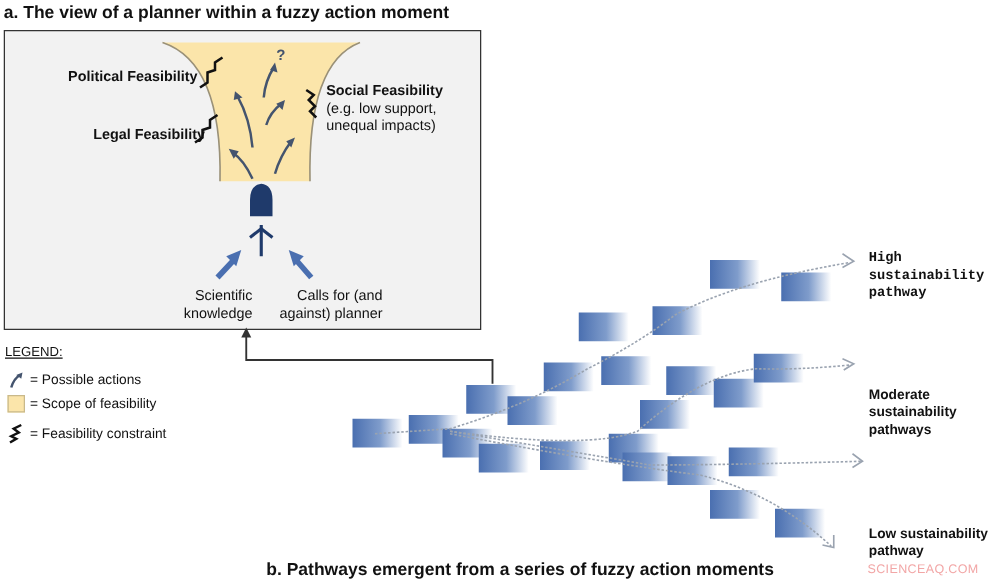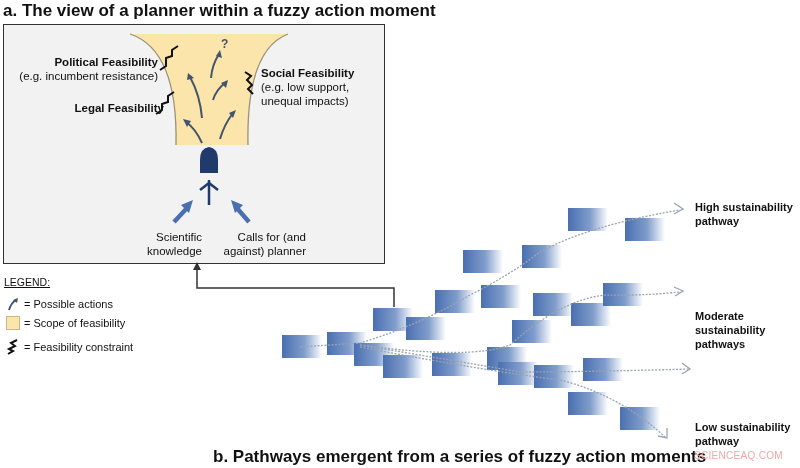--- a/index.html
+++ b/index.html
@@ -1,18 +1,18 @@
 <!DOCTYPE html>
 <html><head>
 <meta charset="utf-8">
 <style>
   html,body{margin:0;padding:0;background:#ffffff;}
   body{width:800px;height:468px;position:relative;overflow:hidden;font-family:"Liberation Sans",sans-serif;color:#111;}
   .abs{position:absolute;}
-  .title{font-weight:bold;font-size:17px;white-space:nowrap;}
+  .title{font-weight:bold;font-size:14px;white-space:nowrap;}
   .panel{position:absolute;left:3px;top:24px;width:382px;height:240px;background:#f2f2f2;border:1.5px solid #333;box-sizing:border-box;}
   .lbl{position:absolute;font-size:11.5px;line-height:14px;white-space:nowrap;}
   .lbl b{font-weight:bold;}
   .right{text-align:right;}
   .center{text-align:right;}
   .legend-title{position:absolute;left:4px;top:276px;font-size:10.5px;text-decoration:underline;}
   .legend-item{position:absolute;left:6px;font-size:11px;display:flex;align-items:center;gap:4px;white-space:nowrap;}
   .swatch{width:14px;height:14px;background:#fbe5aa;border:1px solid #c9b98a;box-sizing:border-box;}
   .box{position:absolute;width:40px;height:23px;background:linear-gradient(to right,#4a6fb0 0%,#7f9ccb 55%,rgba(255,255,255,0) 100%);}
   .path-label{position:absolute;font-weight:bold;font-size:11px;line-height:14px;}
@@ -68,21 +68,21 @@
   <g fill="#4a6fb0">
     <polygon points="193,200 189,213 181,205"></polygon>
     <polygon points="231,200 243,205 235,213"></polygon>
   </g>
 
   <polyline points="394,307 394,288 197,288 197,266" fill="none" stroke="#333" stroke-width="1.5"></polyline>
   <polygon points="197,262 193,270 201,270" fill="#333"></polygon>
 </svg>
 
 <div class="lbl right" style="left:10px;top:55px;width:148px;">
-  <b>Political Feasibility</b><br><span>(e.g. incumbent resistance)</span>
+  <b>Political Feasibility</b><br>
 </div>
 <div class="lbl right" style="left:10px;top:101px;width:154px;">
   <b>Legal Feasibility</b><br>
 </div>
 <div class="lbl" style="left:261px;top:66px;">
   <b>Social Feasibility</b><br><span>(e.g. low support,</span><br><span>unequal impacts)</span>
 </div>
 <div class="lbl center" style="left:130px;top:230px;width:72px;">
   <span>Scientific</span><br><span>knowledge</span>
 </div>
@@ -143,21 +143,21 @@
     <path d="M360,347 Q480,370 560,380 Q620,395 665,437"></path>
   </g>
   <g stroke="#9aa3b0" stroke-width="1.3" fill="none">
     <polyline points="674,203 683,209 674,214"></polyline>
     <polyline points="674,287 683,291 675,296"></polyline>
     <polyline points="682,363 690,369 682,374"></polyline>
     <polyline points="667,428 667,438 658,436"></polyline>
   </g>
 </svg>
 
-<div class="path-label" style="left:695px;top:200px;">
+<div class="path-label" style="left:695px;top:200px;font-family:Liberation Mono, monospace;">
   <span>High sustainability</span><br><span>pathway</span>
 </div>
 <div class="path-label" style="left:695px;top:309px;">
   <span>Moderate</span><br><span>sustainability</span><br><span>pathways</span>
 </div>
 <div class="path-label" style="left:695px;top:420px;">
   <span>Low sustainability</span><br><span>pathway</span>
 </div>
 
 <div class="abs title" style="left:213px;top:447px;">b. Pathways emergent from a series of fuzzy action moments</div>

